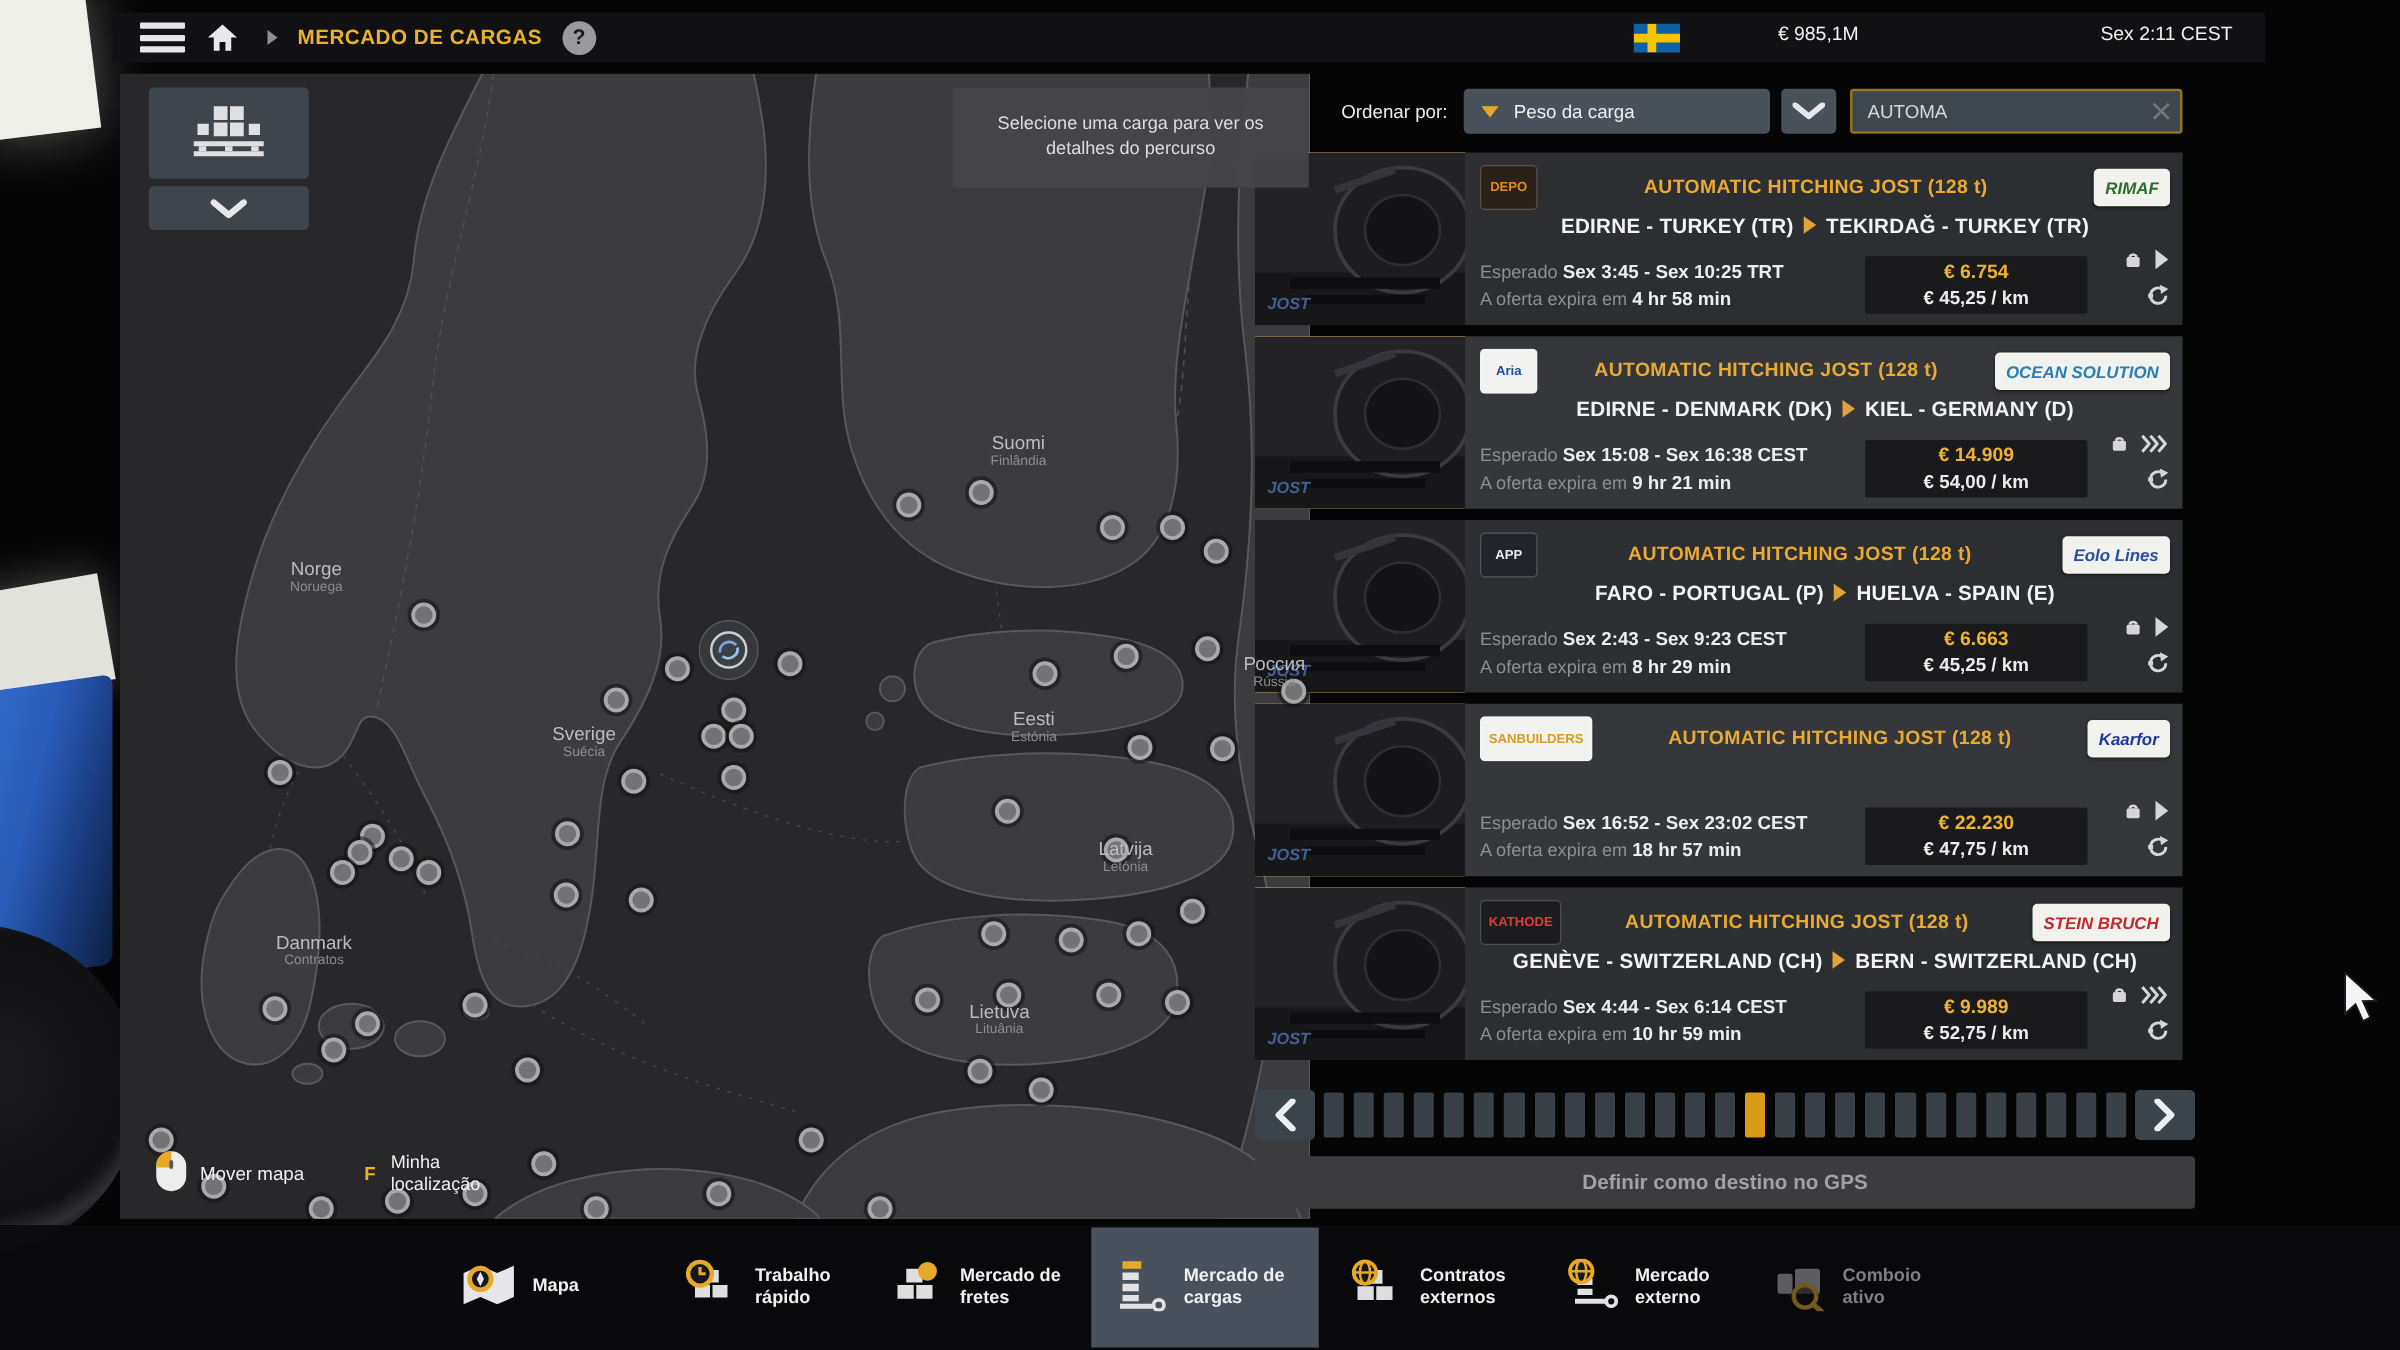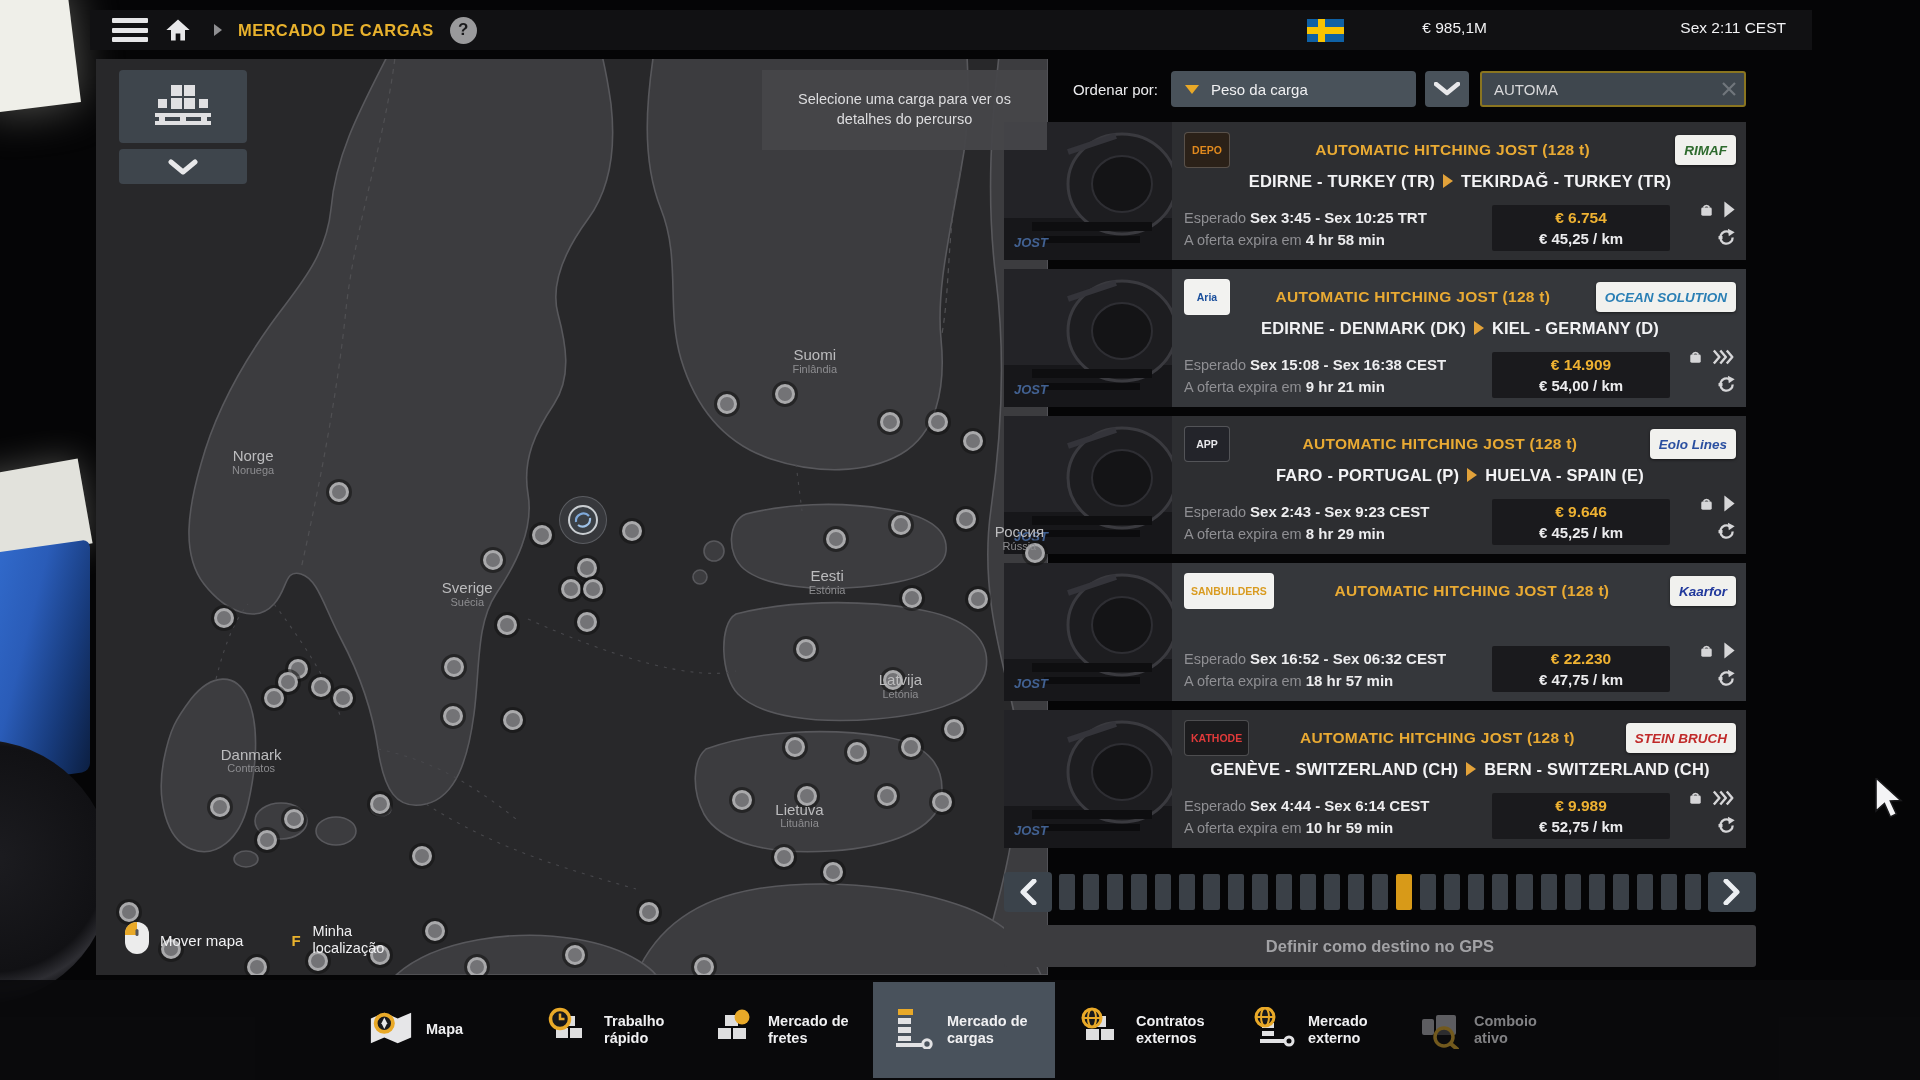--- a/index.html
+++ b/index.html
@@ -484,21 +484,21 @@
       </div>
       <div class="row2">
         <span class="rfrom">FARO - PORTUGAL (P)</span><span class="rsep"></span><span class="rto">HUELVA - SPAIN (E)</span>
       </div>
       <div class="row3">
         <div class="times">
           <div class="ln"><span class="glbl">Esperado</span> <span class="wv wexpected">Sex 2:43 - Sex 9:23 CEST</span></div>
           <div class="ln"><span class="glbl2">A oferta expira em</span> <span class="wv wexpires">8 hr 29 min</span></div>
         </div>
         <div class="pricebox">
-          <div class="pr">€ 9.646</div>
+          <div class="pr">€ 6.663</div>
           <div class="km">€ 45,25 / km</div>
         </div>
         <div class="flagscol">
           <div class="frow">
             <span>
               <svg width="19" height="19" viewBox="0 0 20 20">
                     <path d="M7 8 a3.2 3.2 0 0 1 6 0" fill="none" stroke="#d6d6d8" stroke-width="2"></path>
                     <rect x="4.5" y="8" width="11" height="8.5" rx="1.5" fill="#d6d6d8"></rect>
                   </svg>
             </span>
@@ -534,21 +534,21 @@
       <span class="thumb-brand" style="position:absolute; left:10px; bottom:10px; color:#4a6fa8; font-style:italic; font-weight:bold; font-size:13px; opacity:.85;">JOST</span>
     </div>
     <div class="jbody">
       <div class="row1">
         <span class="slogo" style="background: rgb(242, 242, 240); color: rgb(217, 155, 32);">SANBUILDERS</span>
         <span class="jtitle">AUTOMATIC HITCHING JOST (128 t)</span>
         <span class="rlogo" style="color: rgb(32, 56, 156);">Kaarfor</span>
       </div>
       <div class="row3">
         <div class="times">
-          <div class="ln"><span class="glbl">Esperado</span> <span class="wv wexpected">Sex 16:52 - Sex 06:32 CEST</span></div>
+          <div class="ln"><span class="glbl">Esperado</span> <span class="wv wexpected">Sex 16:52 - Sex 23:02 CEST</span></div>
           <div class="ln"><span class="glbl2">A oferta expira em</span> <span class="wv wexpires">18 hr 57 min</span></div>
         </div>
         <div class="pricebox">
           <div class="pr">€ 22.230</div>
           <div class="km">€ 47,75 / km</div>
         </div>
         <div class="flagscol">
           <div class="frow">
             <span>
               <svg width="19" height="19" viewBox="0 0 20 20">

